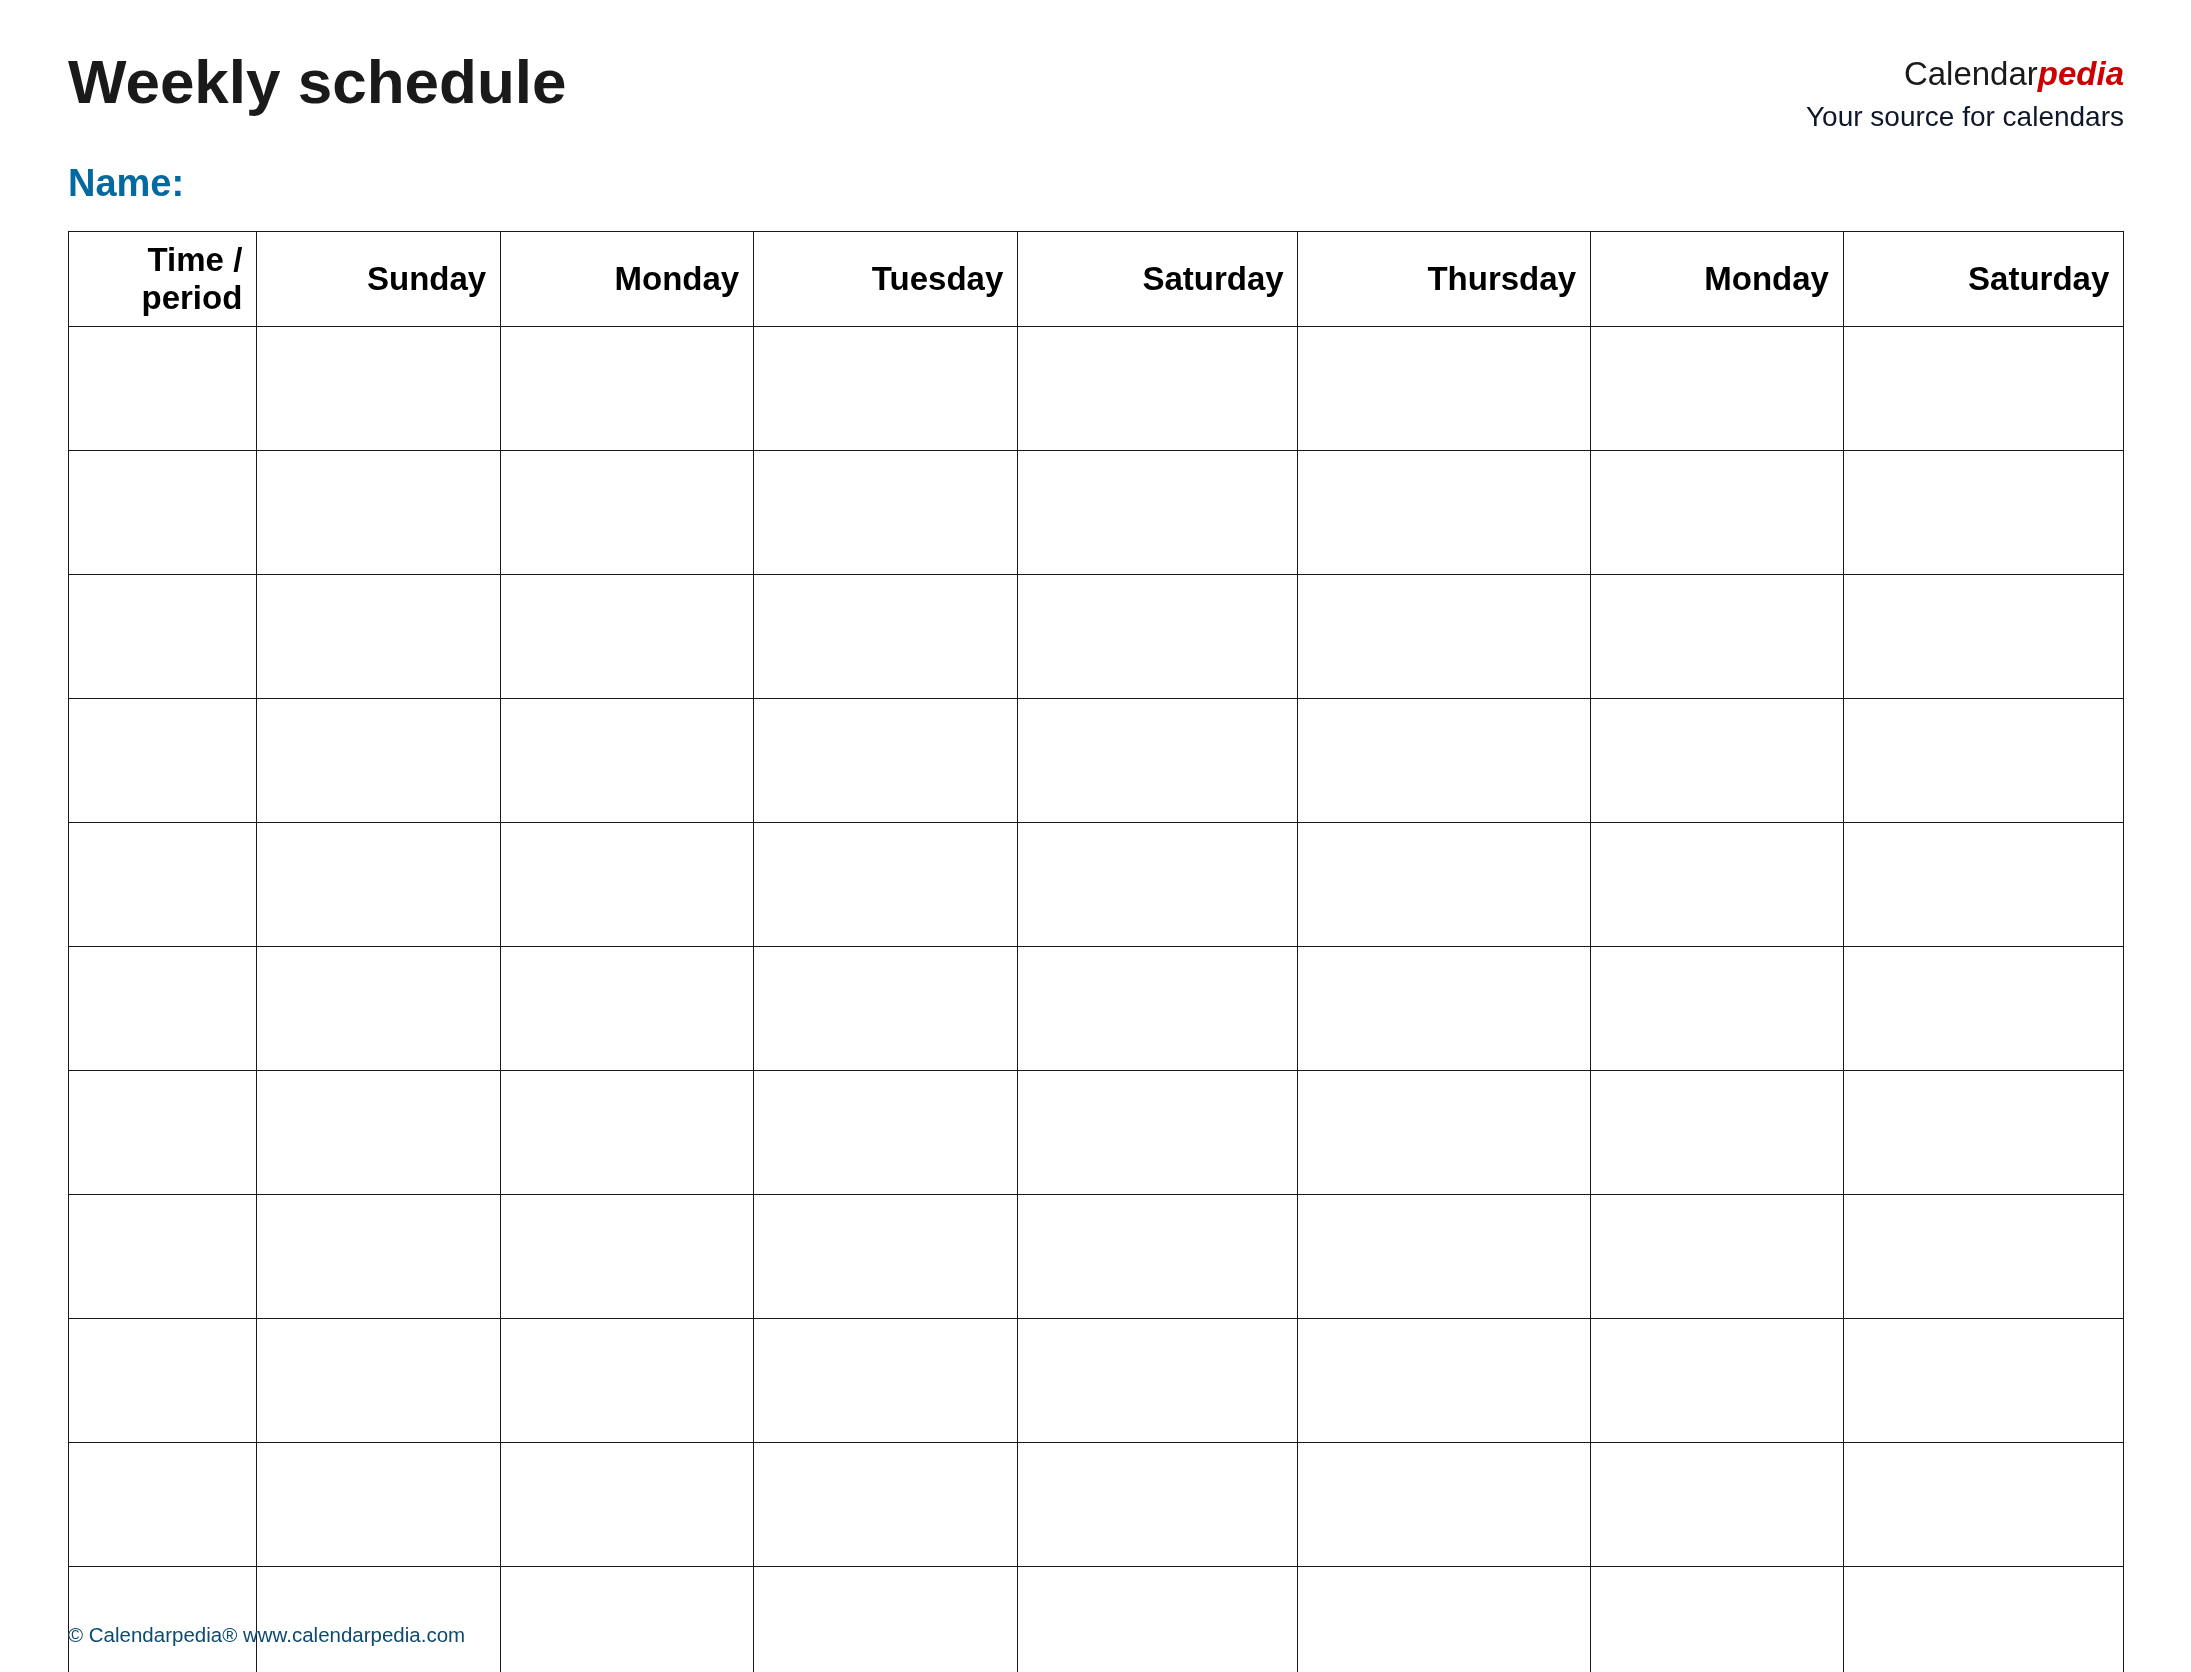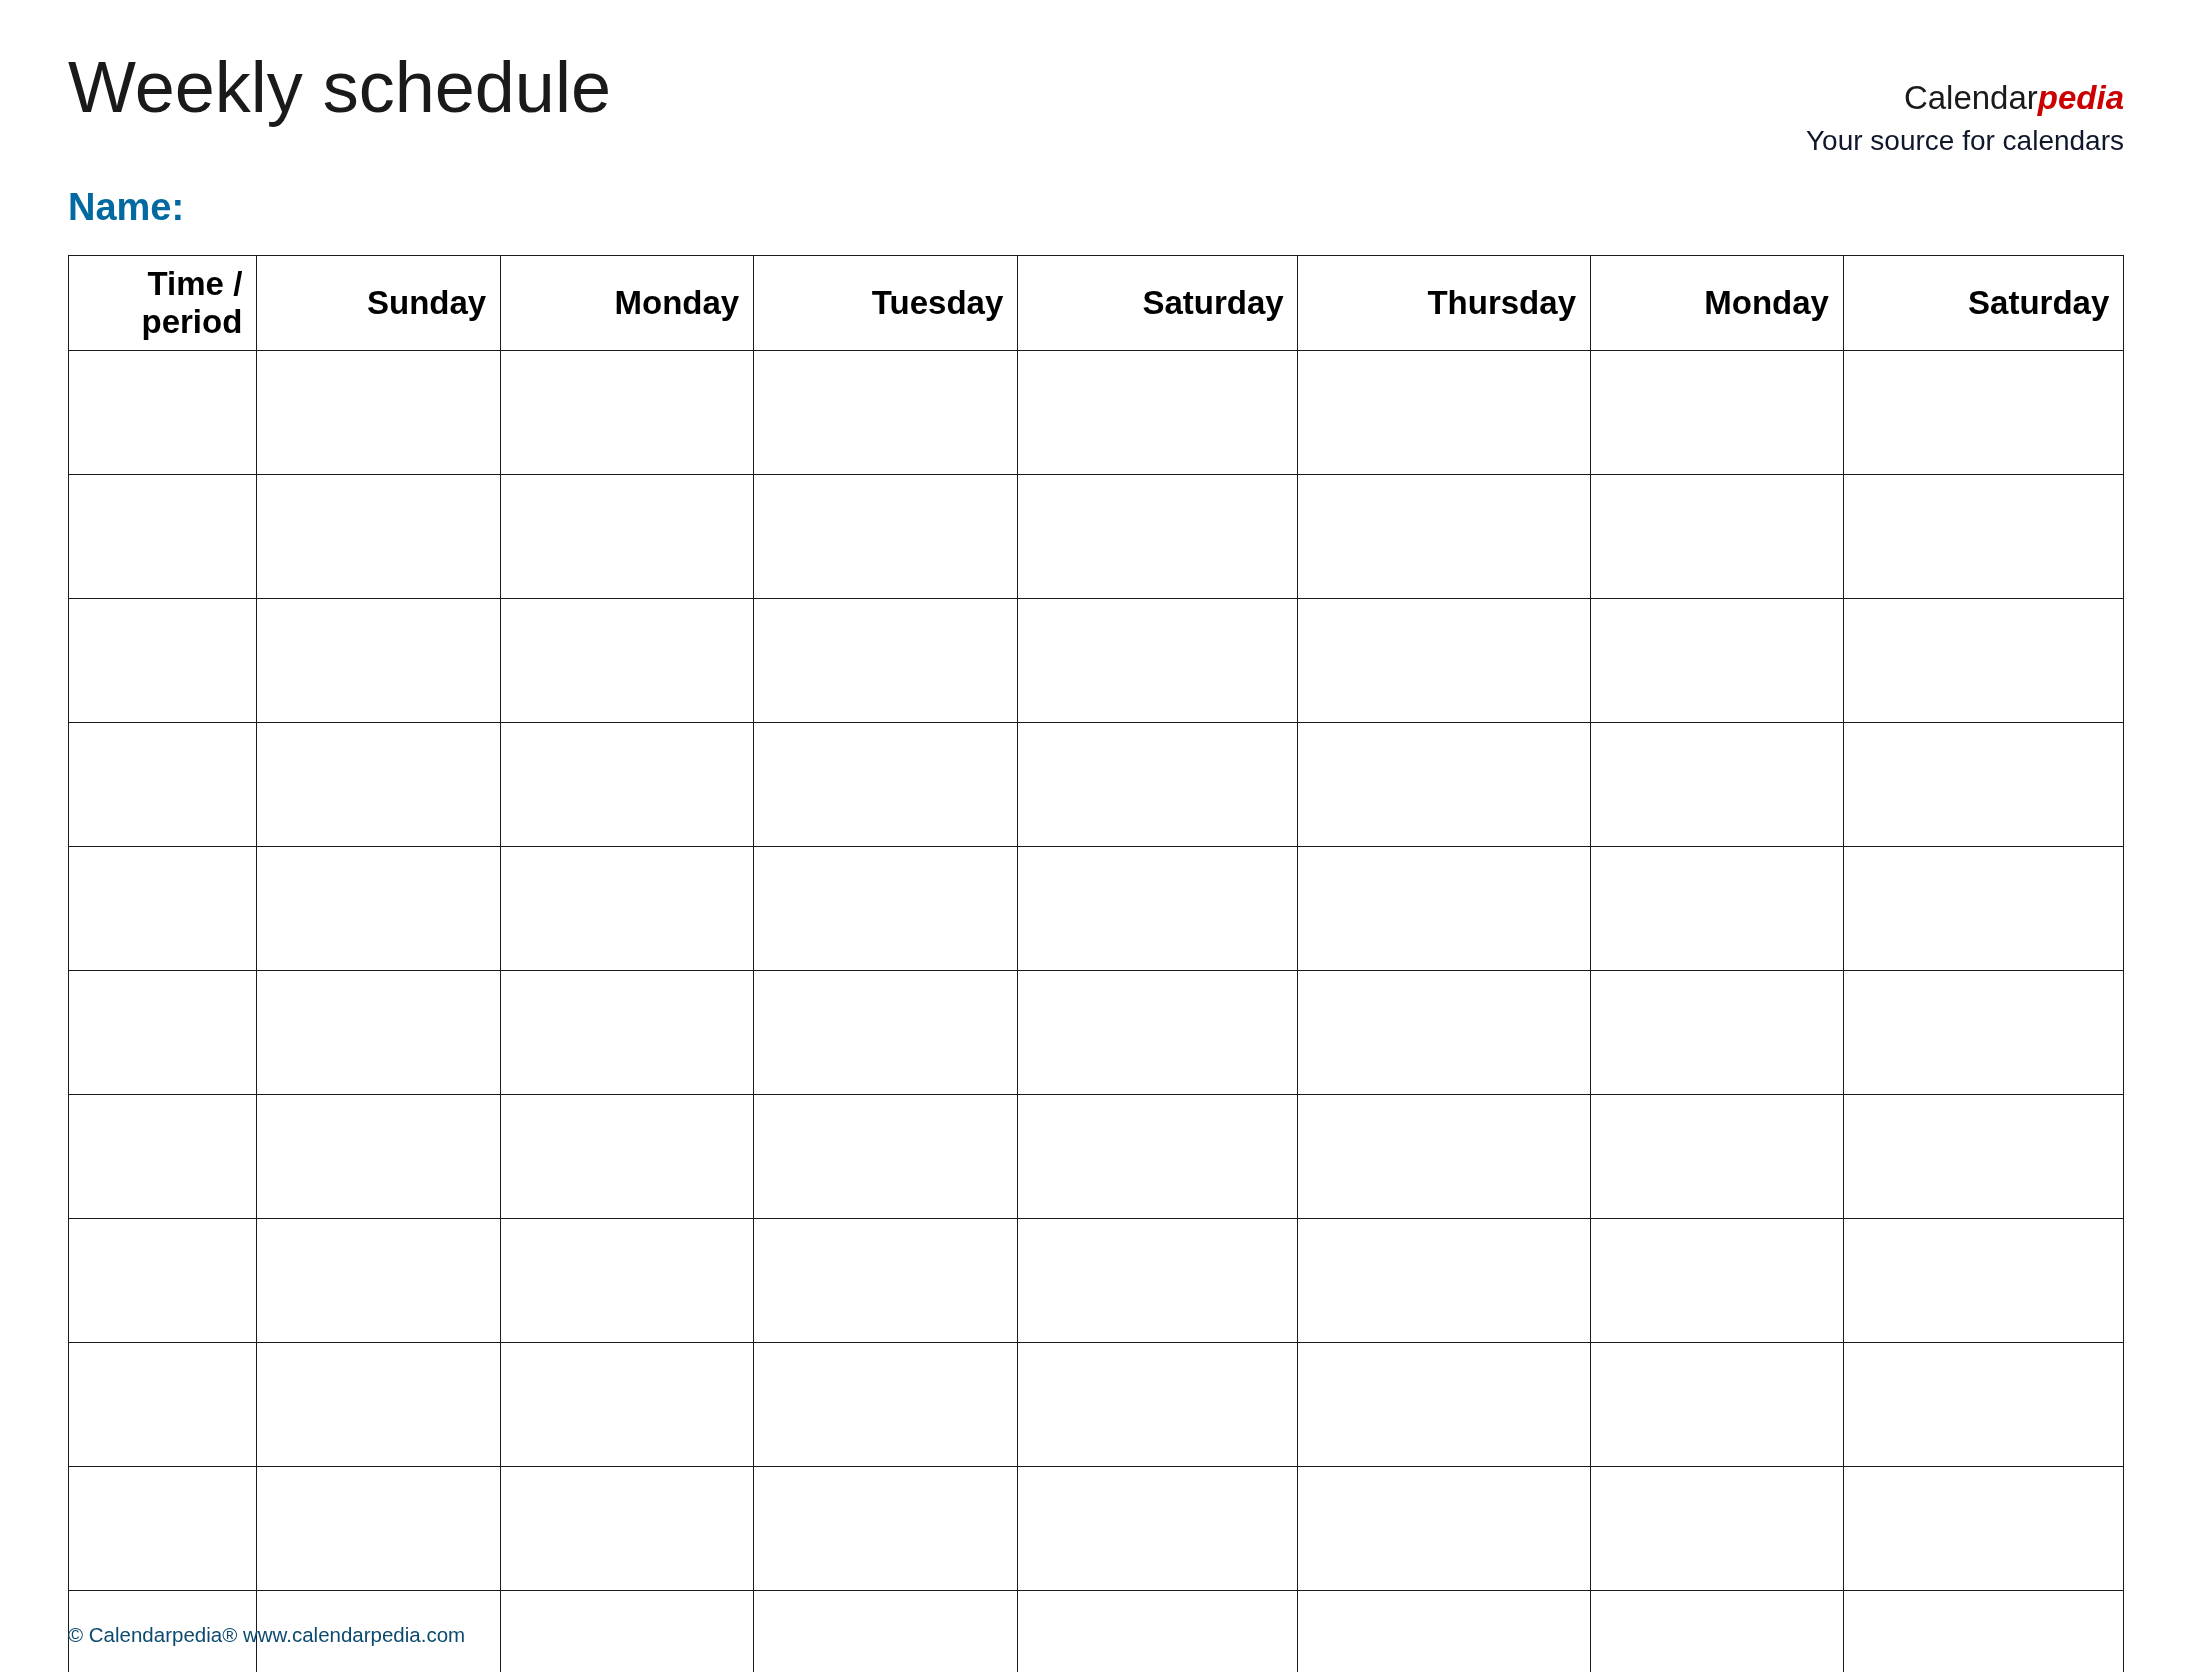--- a/index.html
+++ b/index.html
@@ -18,31 +18,30 @@
     }
 
     .header {
       display: flex;
       justify-content: space-between;
       align-items: flex-start;
       margin-bottom: 26px;
     }
 
     .title {
-      font-size: 72px;
-      font-weight: 400;
+      font-size: 62px;
+      font-weight: 700;
       color: #1a1a1a;
       line-height: 1;
     }
 
     .brand {
       text-align: right;
       font-size: 24px;
       line-height: 1.4;
-      margin-top: 24px;
     }
 
     .brand-calendar {
       font-size: 33px;
       font-weight: normal;
       color: #1a1a1a;
     }
 
     .brand-pedia {
       color: #cc0000;

